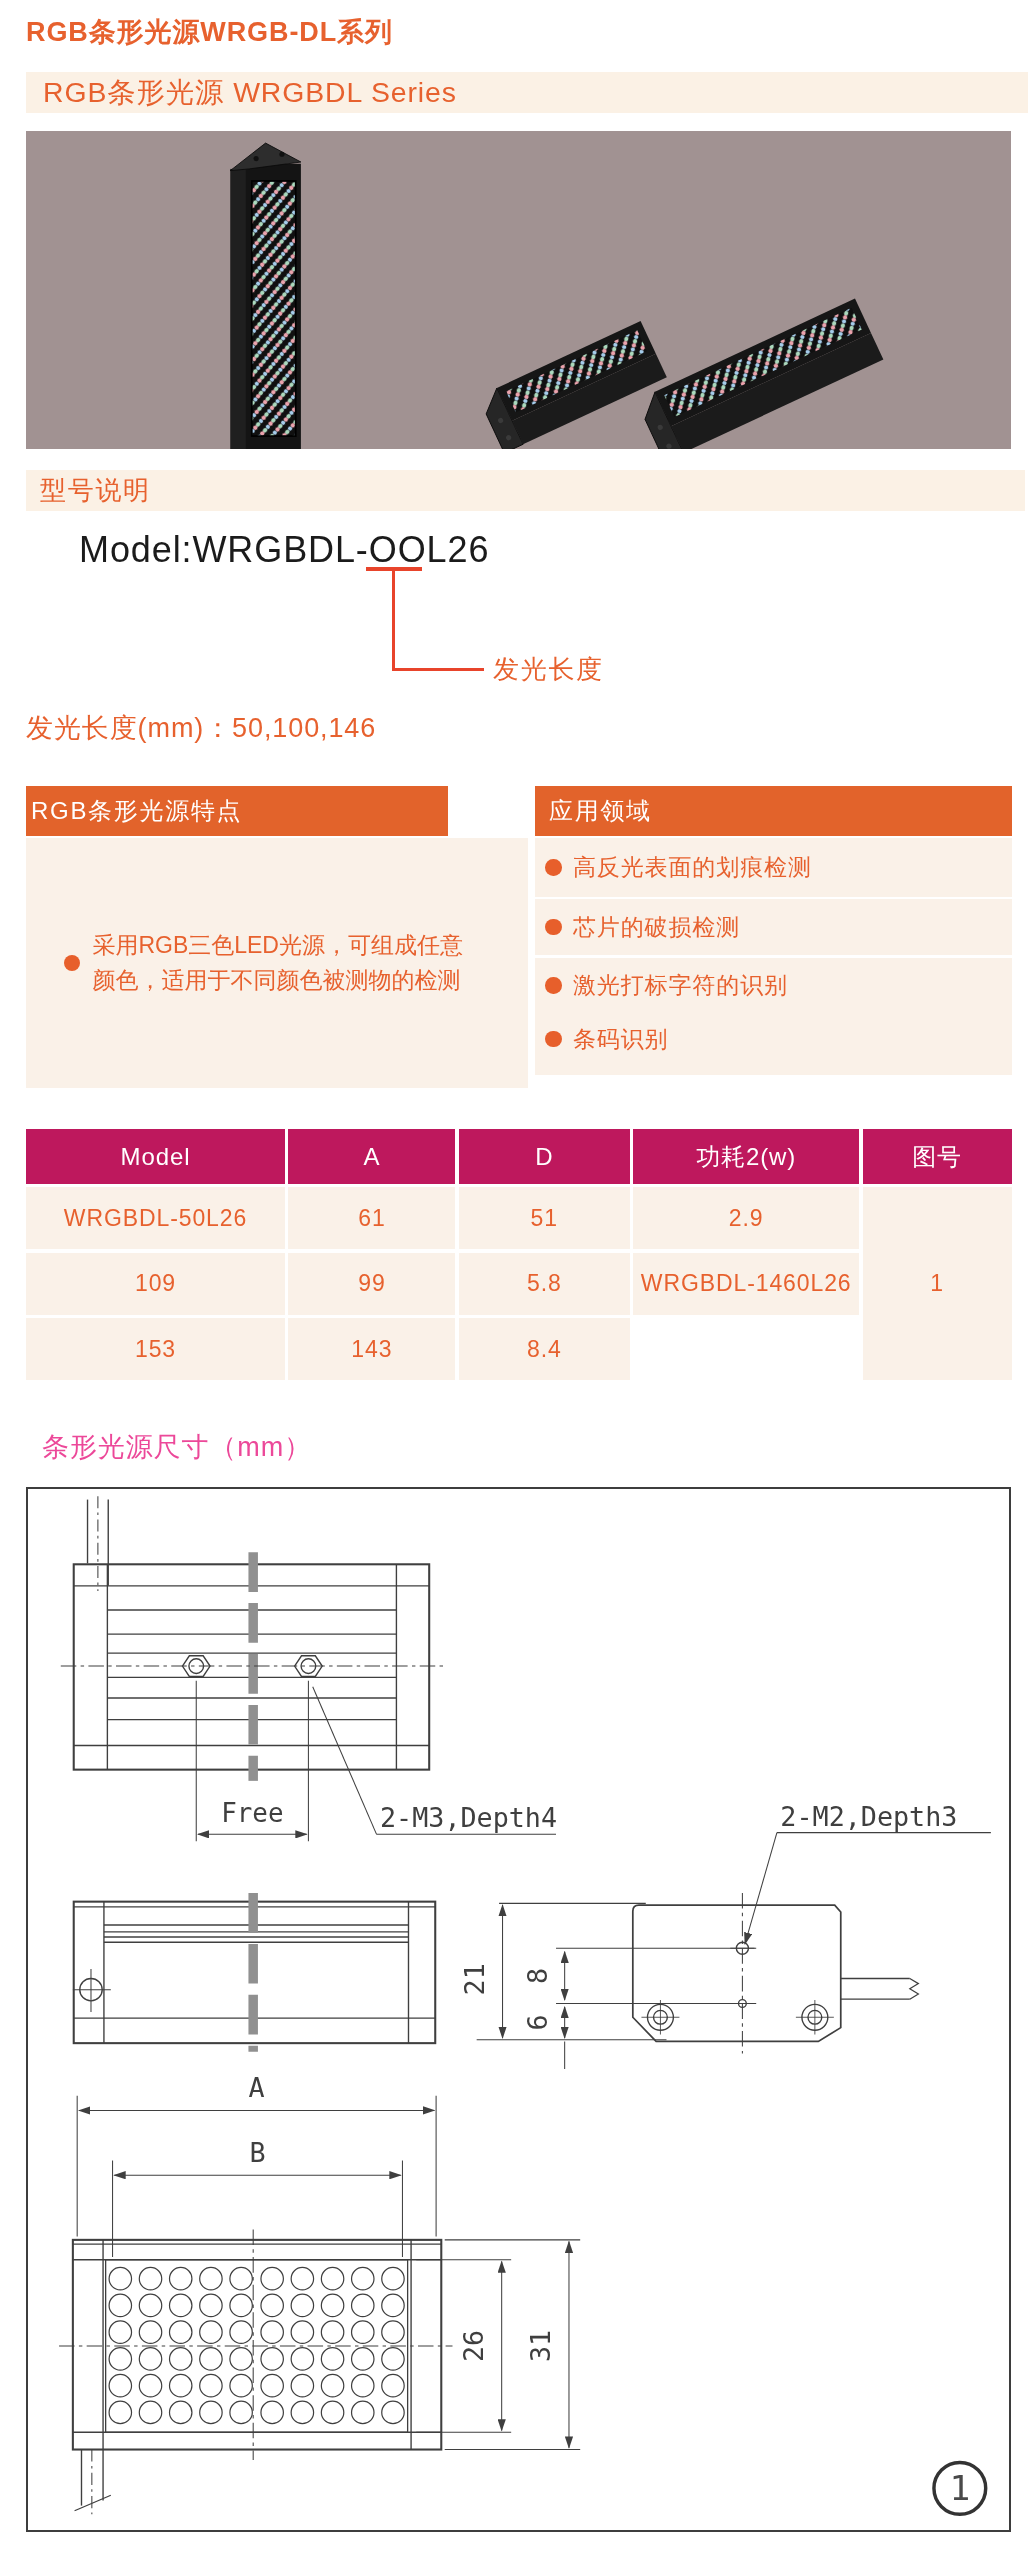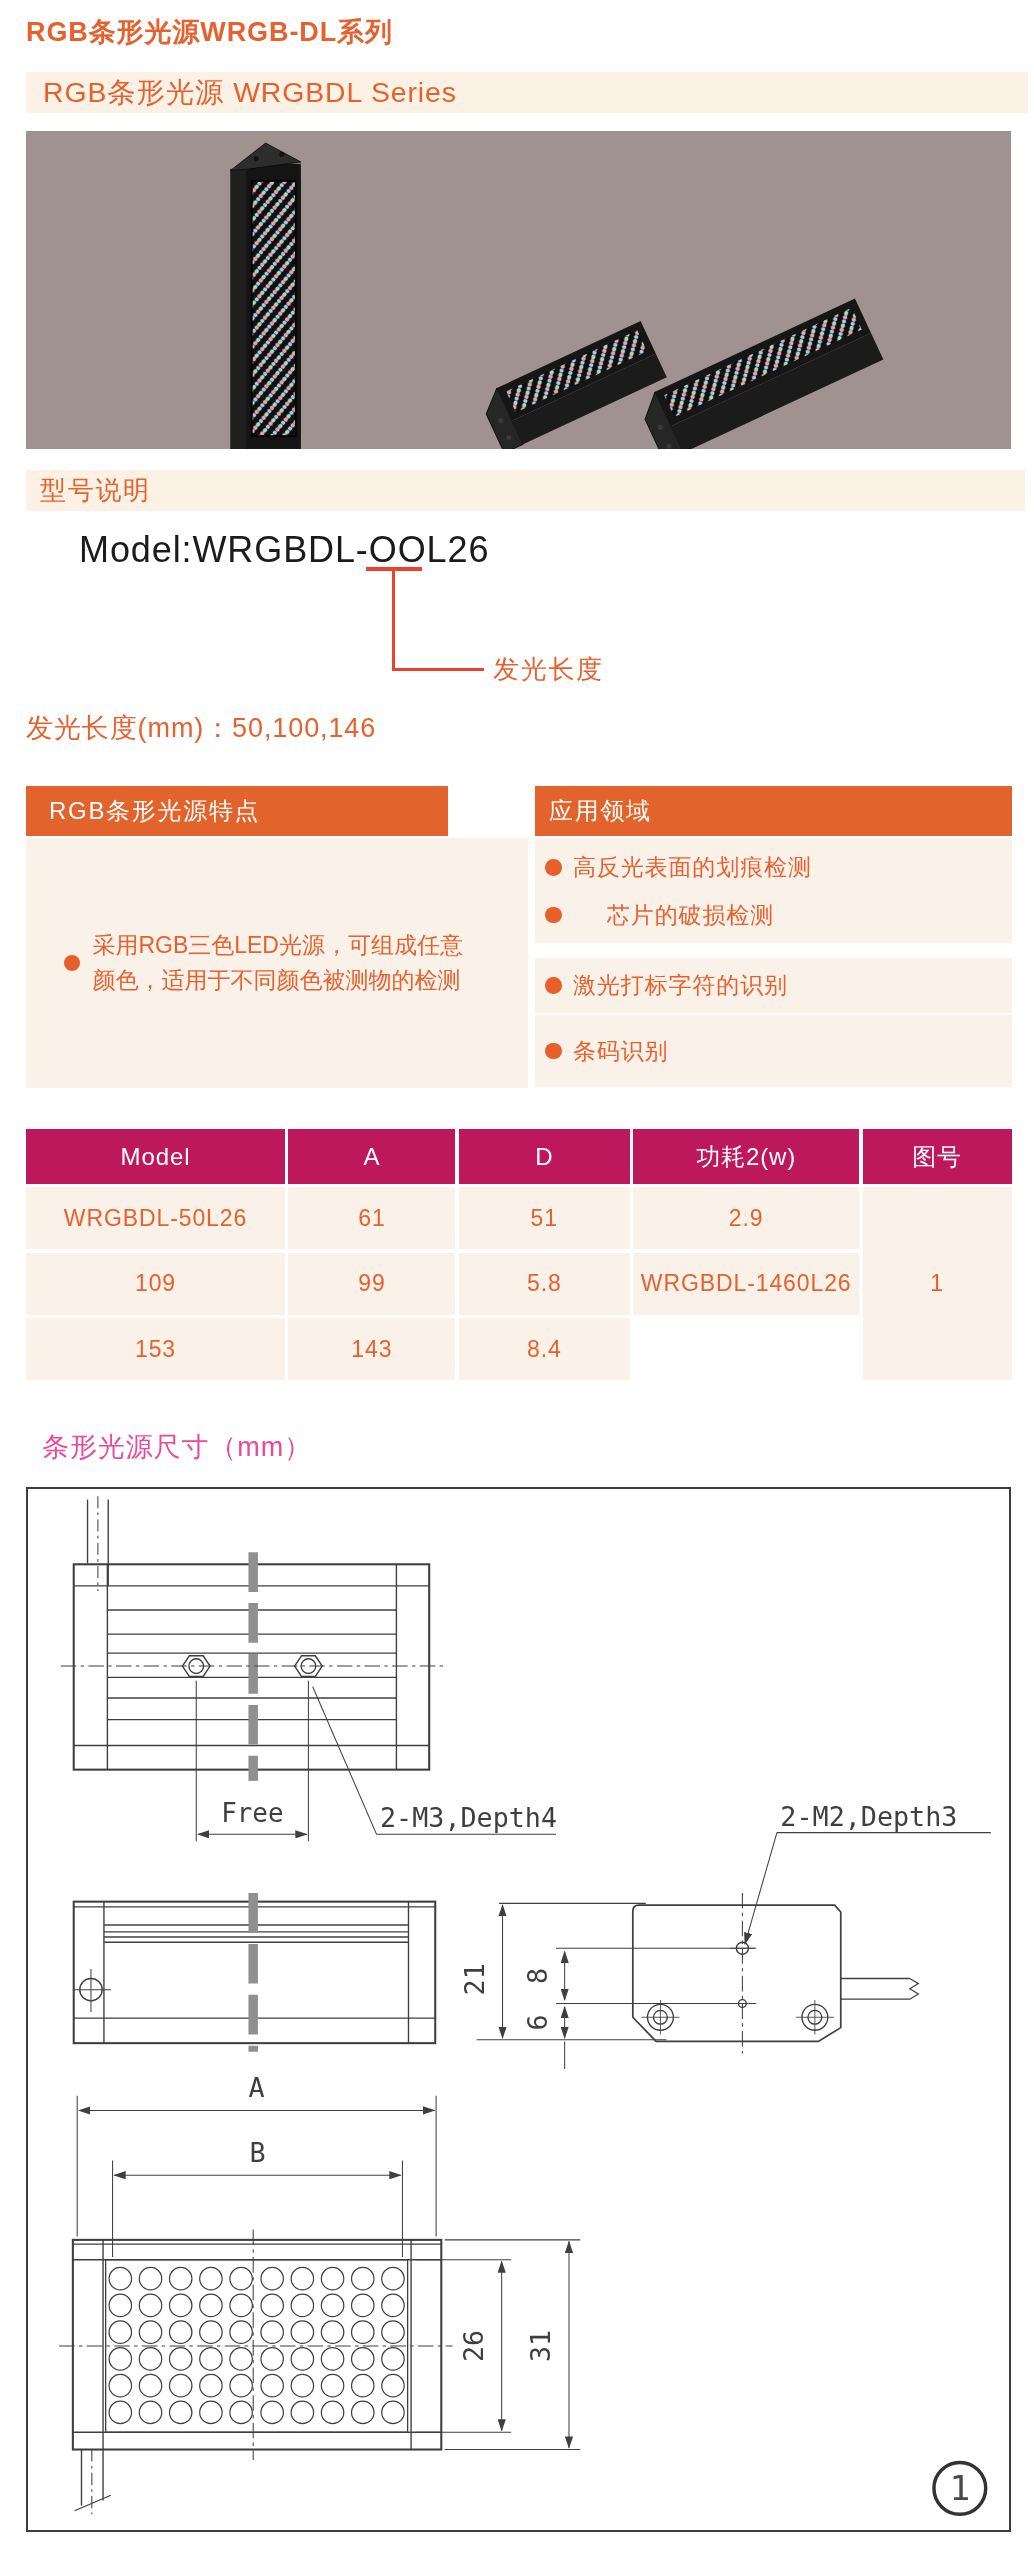--- a/index.html
+++ b/index.html
@@ -11,21 +11,21 @@
   .banner2{top:470px;height:41px;font-size:26px;padding-left:14px;letter-spacing:1.7px;}
   .photo{left:26px;top:131px;width:985px;height:318px;}
   .model-text{left:79px;top:529px;font-size:36px;color:#1b1b1b;letter-spacing:0.9px;}
   .u-line{left:366px;top:567px;width:56px;height:4.3px;background:#E8442B;}
   .v-line{left:392px;top:571px;width:3.4px;height:100px;background:#E8442B;}
   .h-line{left:392px;top:668px;width:92px;height:3.4px;background:#E8442B;}
   .callout{left:493px;top:652px;font-size:26px;color:#E7612E;letter-spacing:1.7px;}
   .len-note{left:26px;top:710px;font-size:27px;color:#E7612E;letter-spacing:0.9px;}
   .feat{left:26px;top:786px;width:985px;height:302px;}
   .feat .hdr{position:absolute;height:50px;background:#E2632B;color:#fff;font-size:24px;display:flex;align-items:center;letter-spacing:1.7px;}
-  .feat .hdr-l{left:0;top:0;width:422px;padding-left:23px;box-sizing:border-box;}
+  .feat .hdr-l{left:0;top:0;width:422px;padding-left:5px;box-sizing:border-box;}
   .feat .hdr-r{left:509px;top:0;width:477px;padding-left:14px;box-sizing:border-box;}
   .feat .cell-l{position:absolute;left:0;top:52px;width:502px;height:250px;background:#FAF1E8;display:flex;align-items:center;box-sizing:border-box;padding-left:38px;}
   .feat .cell-l .txt{width:390px;font-size:23px;line-height:35px;color:#E7612E;margin-left:12px;}
   .feat .app-row{position:absolute;left:509px;width:477px;background:#FAF1E8;display:flex;align-items:center;box-sizing:border-box;padding-left:10.3px;}
   .feat .app-row .txt{font-size:23px;color:#E7612E;margin-left:11.2px;letter-spacing:0.9px;}
   .bullet{width:16.4px;height:16.4px;border-radius:50%;background:#E75F2B;flex:0 0 auto;}
   .spec{left:26px;top:1129px;width:985px;height:252px;display:grid;grid-template-columns:259px 167px 171px 226px 149px;grid-template-rows:55px 62px 62px 62px;gap:3.4px;background:#fff;}
   .spec .th{background:#be185d;color:#fff;font-size:24px;display:flex;align-items:center;justify-content:center;letter-spacing:0.9px;}
   .spec .td{background:#FAF1E8;color:#E7612E;font-size:23px;display:flex;align-items:center;justify-content:center;letter-spacing:0.9px;}
   .spec .fig-cell{grid-column:5;grid-row:2/5;}
@@ -97,29 +97,29 @@
   <div class="hdr hdr-l">RGB条形光源特点</div>
   <div class="hdr hdr-r">应用领域</div>
   <div class="cell-l">
     <span class="bullet"></span>
     <span class="txt">采用RGB三色LED光源，可组成任意颜色，适用于不同颜色被测物的检测</span>
   </div>
   <div class="app-row" style="top:52px;height:59px;">
     <span class="bullet"></span>
     <span class="txt">高反光表面的划痕检测</span>
   </div>
-  <div class="app-row" style="top:101px;height:56px;gap:34px;">
+  <div class="app-row" style="top:113px;height:56px;">
     <span class="bullet"></span>
     <span class="txt">芯片的破损检测</span>
   </div>
   <div class="app-row" style="top:172px;height:55px;">
     <span class="bullet"></span>
     <span class="txt">激光打标字符的识别</span>
   </div>
-  <div class="app-row" style="top:229px;height:72px;">
+  <div class="app-row" style="top:217px;height:72px;">
     <span class="bullet"></span>
     <span class="txt">条码识别</span>
   </div>
 </div>
 
 <div class="abs spec">
   <div class="th">Model</div>
   <div class="th">A</div>
   <div class="th">D</div>
   <div class="th">功耗2(w)</div>

